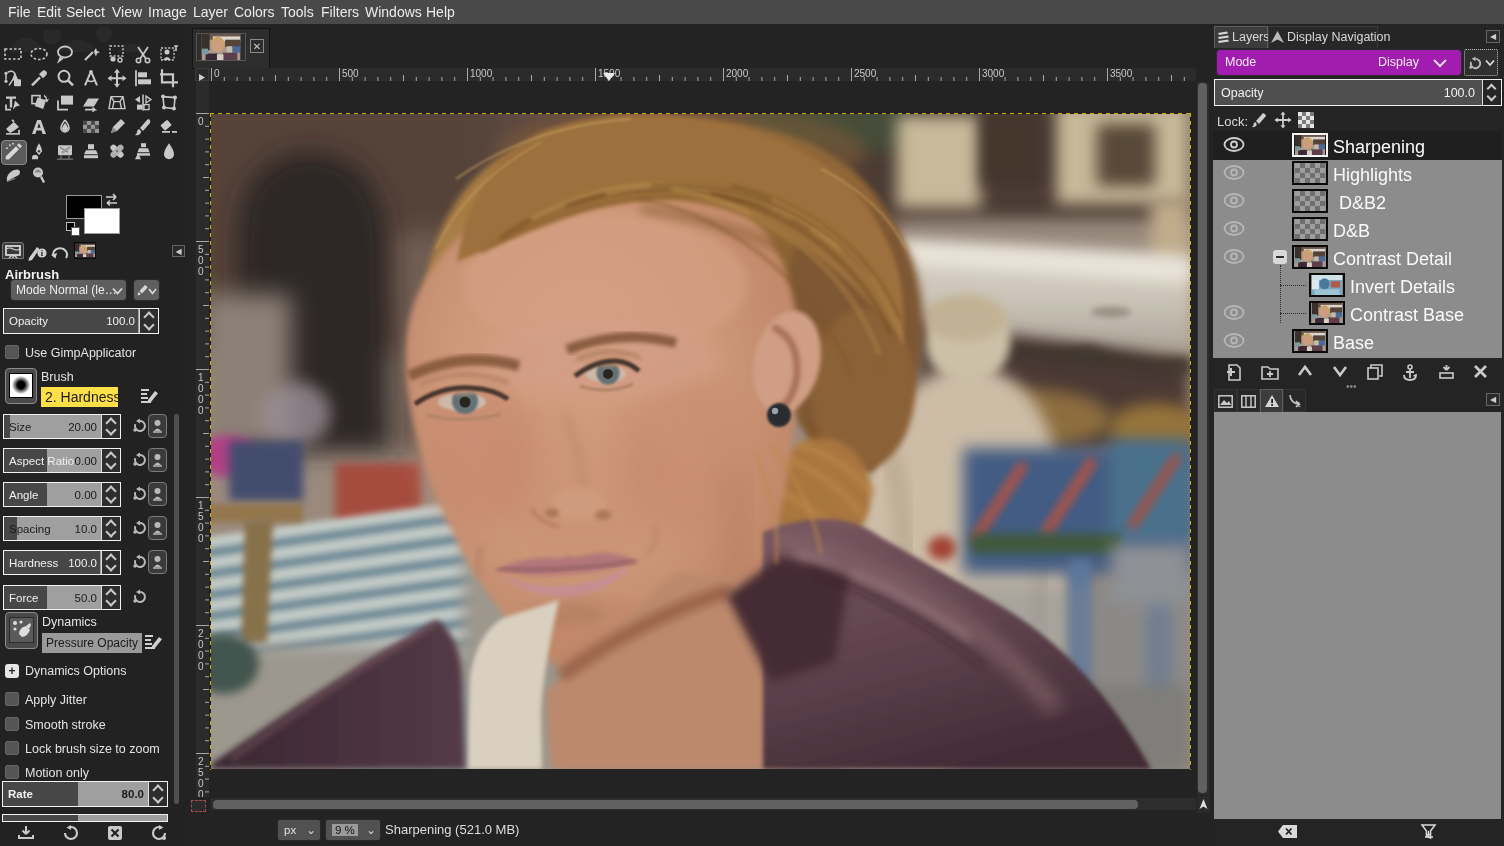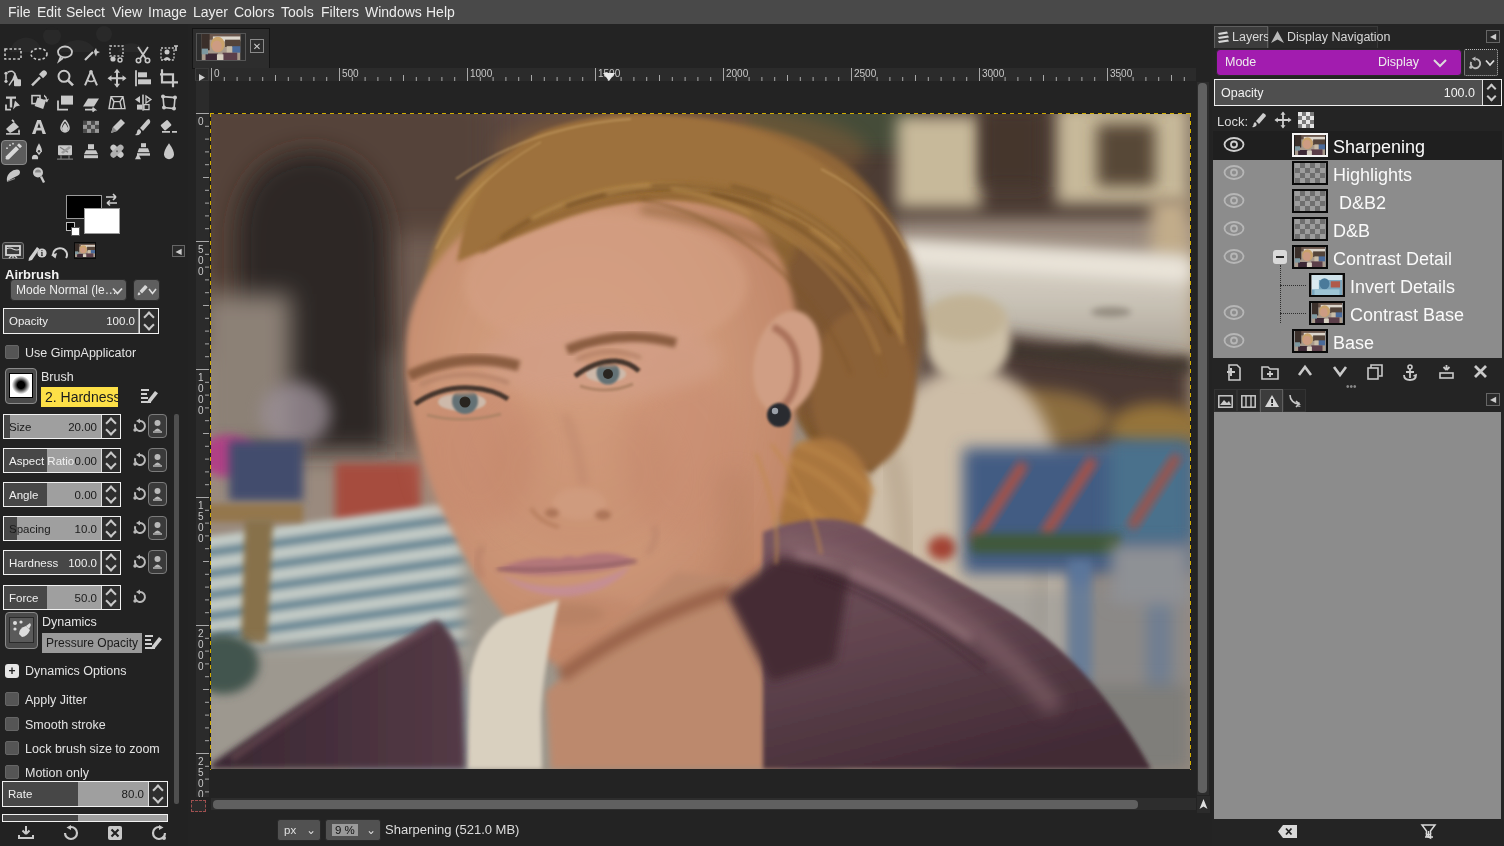--- a/index.html
+++ b/index.html
@@ -341,21 +341,21 @@
           <div class="lab lite">Hardness</div>
           <div class="val lite">100.0</div>
           <div class="spin"></div>
         </div>
         <div class="sl" style="left:3px;top:561px;width:118px;height:25px;">
           <div class="fill" style="width:43px;"></div>
           <div class="lab lite">Force</div>
           <div class="val dark">50.0</div>
           <div class="spin"></div>
         </div>
-        <div class="sl" style="left:2px;top:757px;width:166px;height:26px;">
+        <div class="sl" style="left:2px;top:757px;width:166px;height:26px;font-weight:bold;">
           <div class="fill" style="width:75px;"></div>
           <div class="lab lite">Rate</div>
           <div class="val dark">80.0</div>
           <div class="spin"></div>
         </div>
         <div class="sl" style="left:2px;top:790px;width:166px;height:8px;">
           <div class="fill" style="width:75px;"></div>
         </div>
         <div class="resetbtn" style="left:129px;top:394px;"><svg width="16" height="16" viewBox="0 0 16 16">
             <path d="M8 3 a5 5 0 1 1 -4.7 3.2" fill="none" stroke="#b9b9b9" stroke-width="2"></path>

